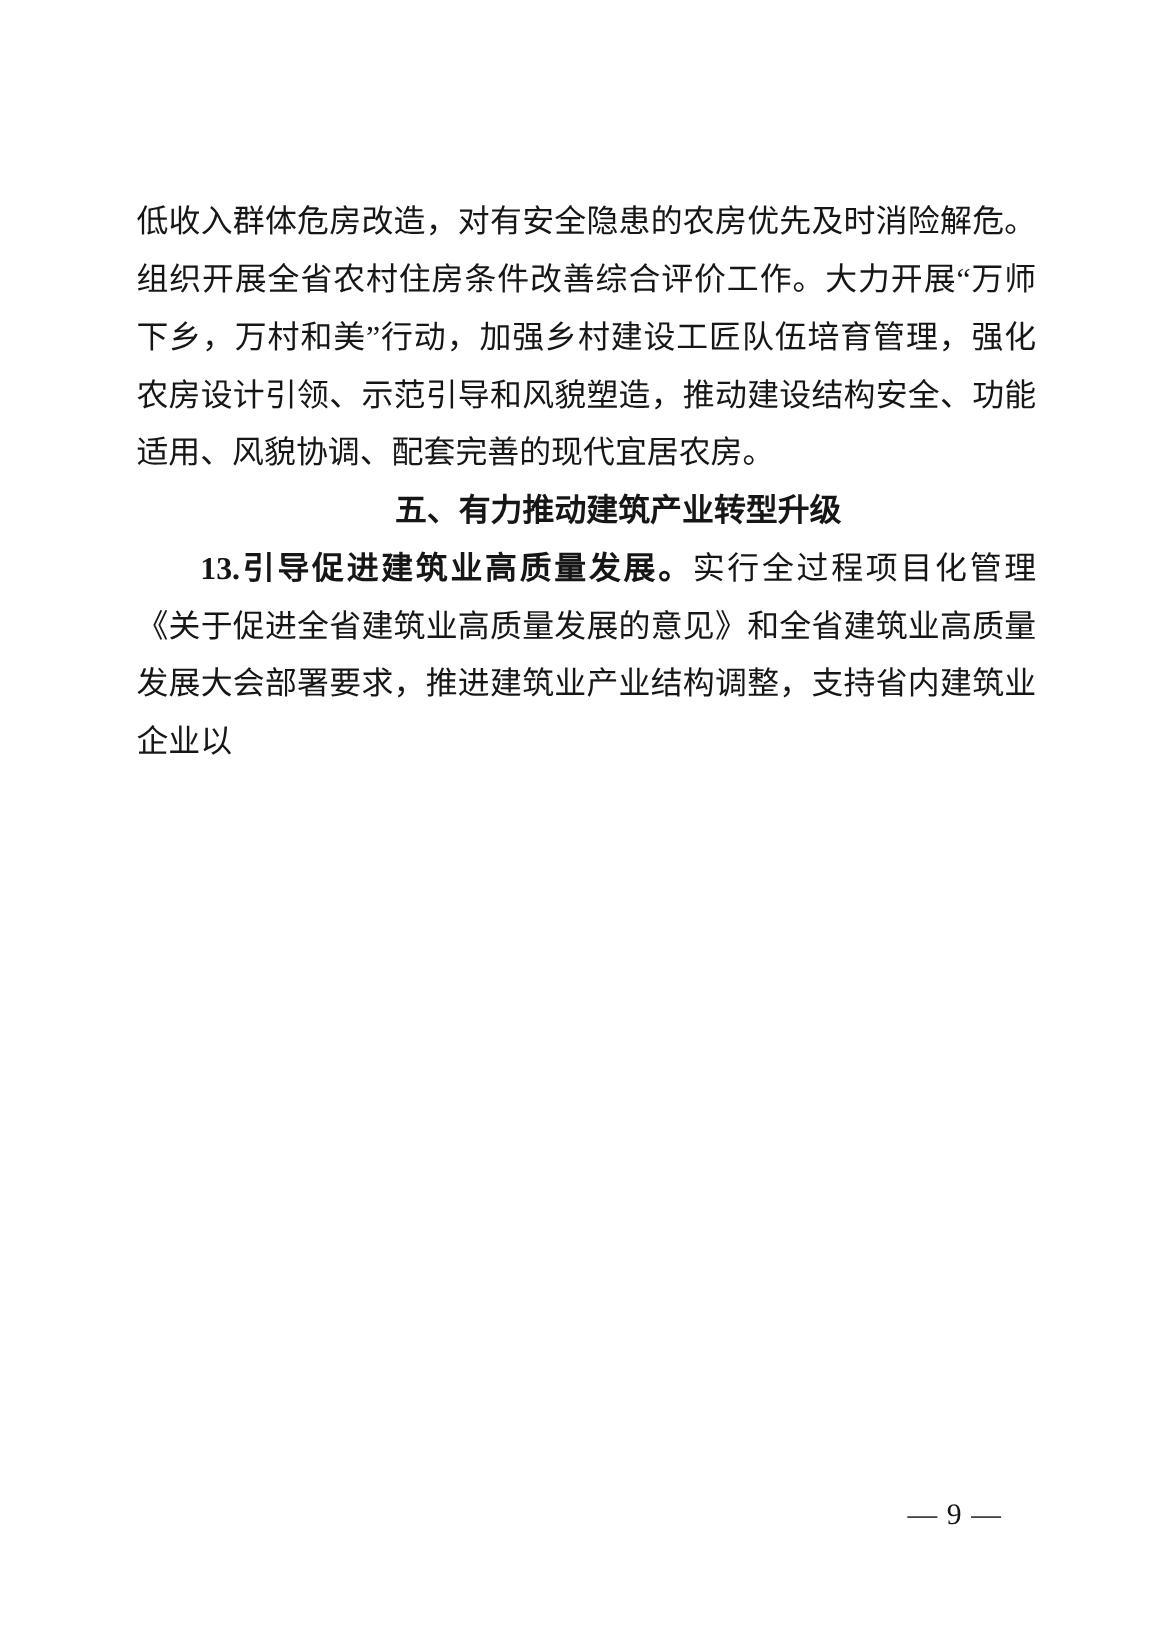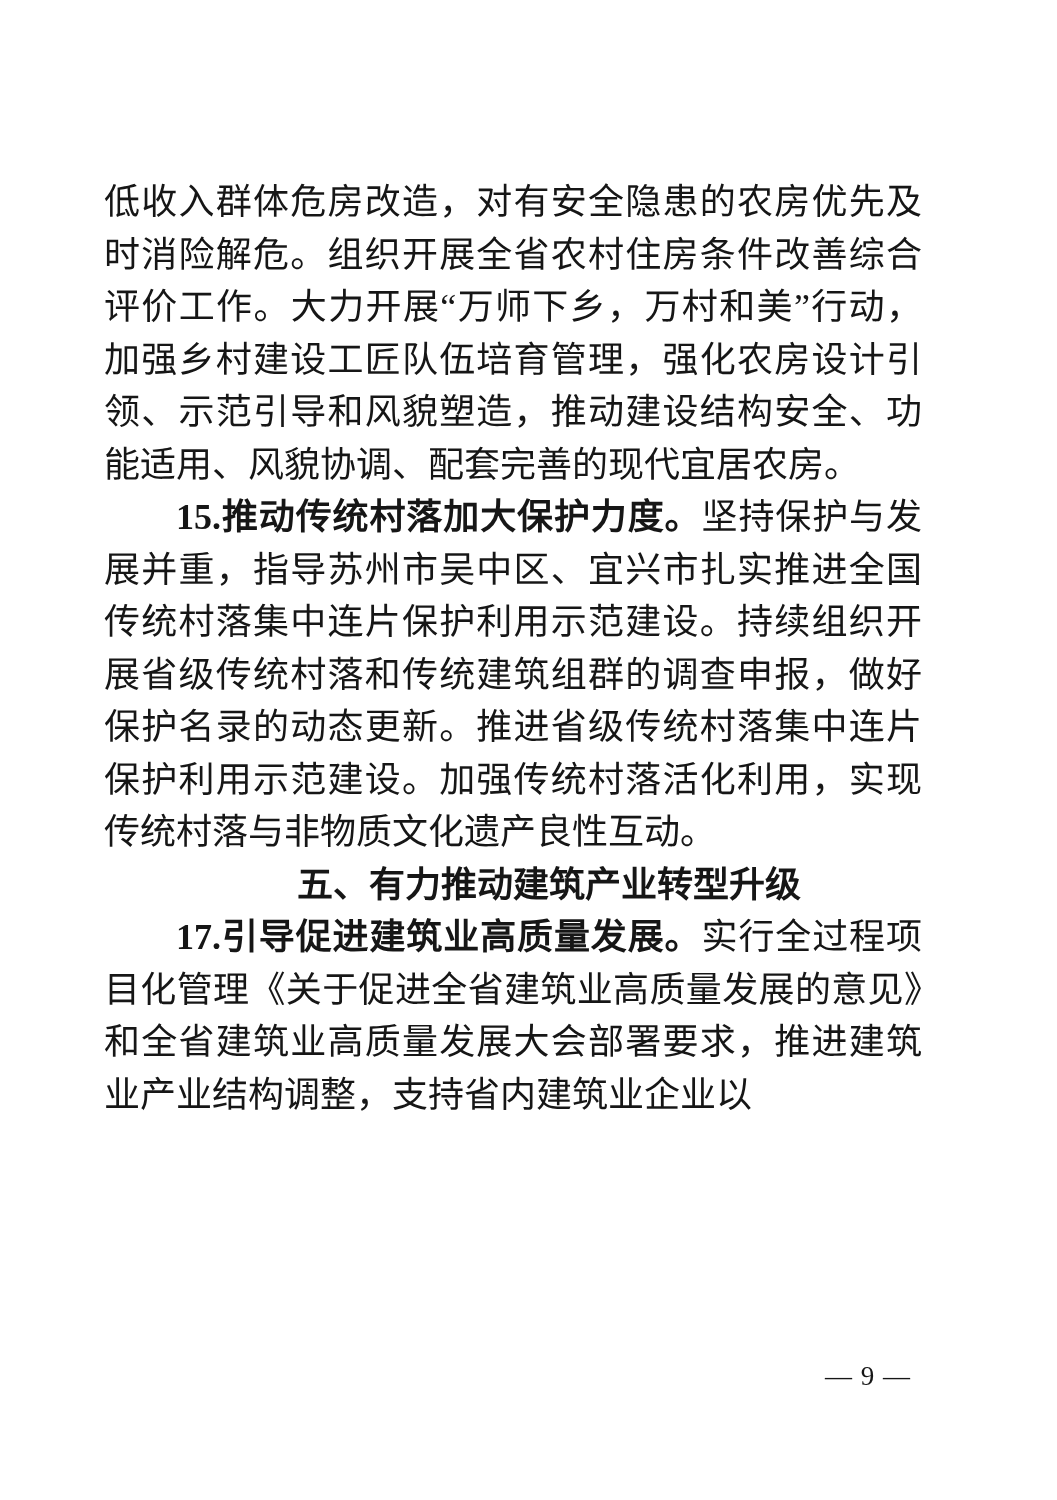--- a/index.html
+++ b/index.html
@@ -11,24 +11,24 @@
     position: relative;
     width: 1057px;
     height: 1500px;
     background: #ffffff;
     overflow: hidden;
     color: #161616;
     font-family: "Liberation Serif", serif;
   }
   .content {
     position: absolute;
-    left: 104px;
+    left: 124px;
     top: 176px;
     width: 818px;
-    font-size: 36px;
+    font-size: 29px;
     line-height: 52.5px;
     text-align: justify;
     text-justify: inter-character;
   }
   .para {
     margin: 0;
     padding: 0;
     text-indent: 2em;
   }
   .para.no-indent {
@@ -57,23 +57,22 @@
   }
 </style>
 </head>
 <body>
 
 <div class="page">
   <div class="content">
 
     <p class="para no-indent"><span>低收入群体危房改造，对有安全隐患的农房优先及时消险解危。组织开展全省农村住房条件改善综合评价工作。大力开展“万师下乡，万村和美”行动，加强乡村建设工匠队伍培育管理，强化农房设计引领、示范引导和风貌塑造，推动建设结构安全、功能适用、风貌协调、配套完善的现代宜居农房。</span></p>
 
-    <p class="para"><span class="lead">15.推动传统村落加大保护力度。</span><span>坚持保护与发展并重，指导苏州市吴中区、宜兴市扎实推进全国传统村落集中连片保护利用示范建设。持续组织开展省级传统村落和传统建筑组群的调查申报，做好保护名录的动态更新。推进省级传统村落集中连片保护利用示范建设。加强传统村落活化利用，实现传统村落与非物质文化遗产良性互动。</span></p>
 
 
     <p class="section-heading">五、有力推动建筑产业转型升级</p>
 
-    <p class="para"><span class="lead">17.引导促进建筑业高质量发展。</span><span>实行全过程项目化管理《关于促进全省建筑业高质量发展的意见》和全省建筑业高质量发展大会部署要求，推进建筑业产业结构调整，支持省内建筑业企业以</span></p>
+    <p class="para"><span class="lead">13.引导促进建筑业高质量发展。</span><span>实行全过程项目化管理《关于促进全省建筑业高质量发展的意见》和全省建筑业高质量发展大会部署要求，推进建筑业产业结构调整，支持省内建筑业企业以</span></p>
 
   </div>
 
   <div class="footer">— 9 —</div>
 </div>
 
 </body></html>

